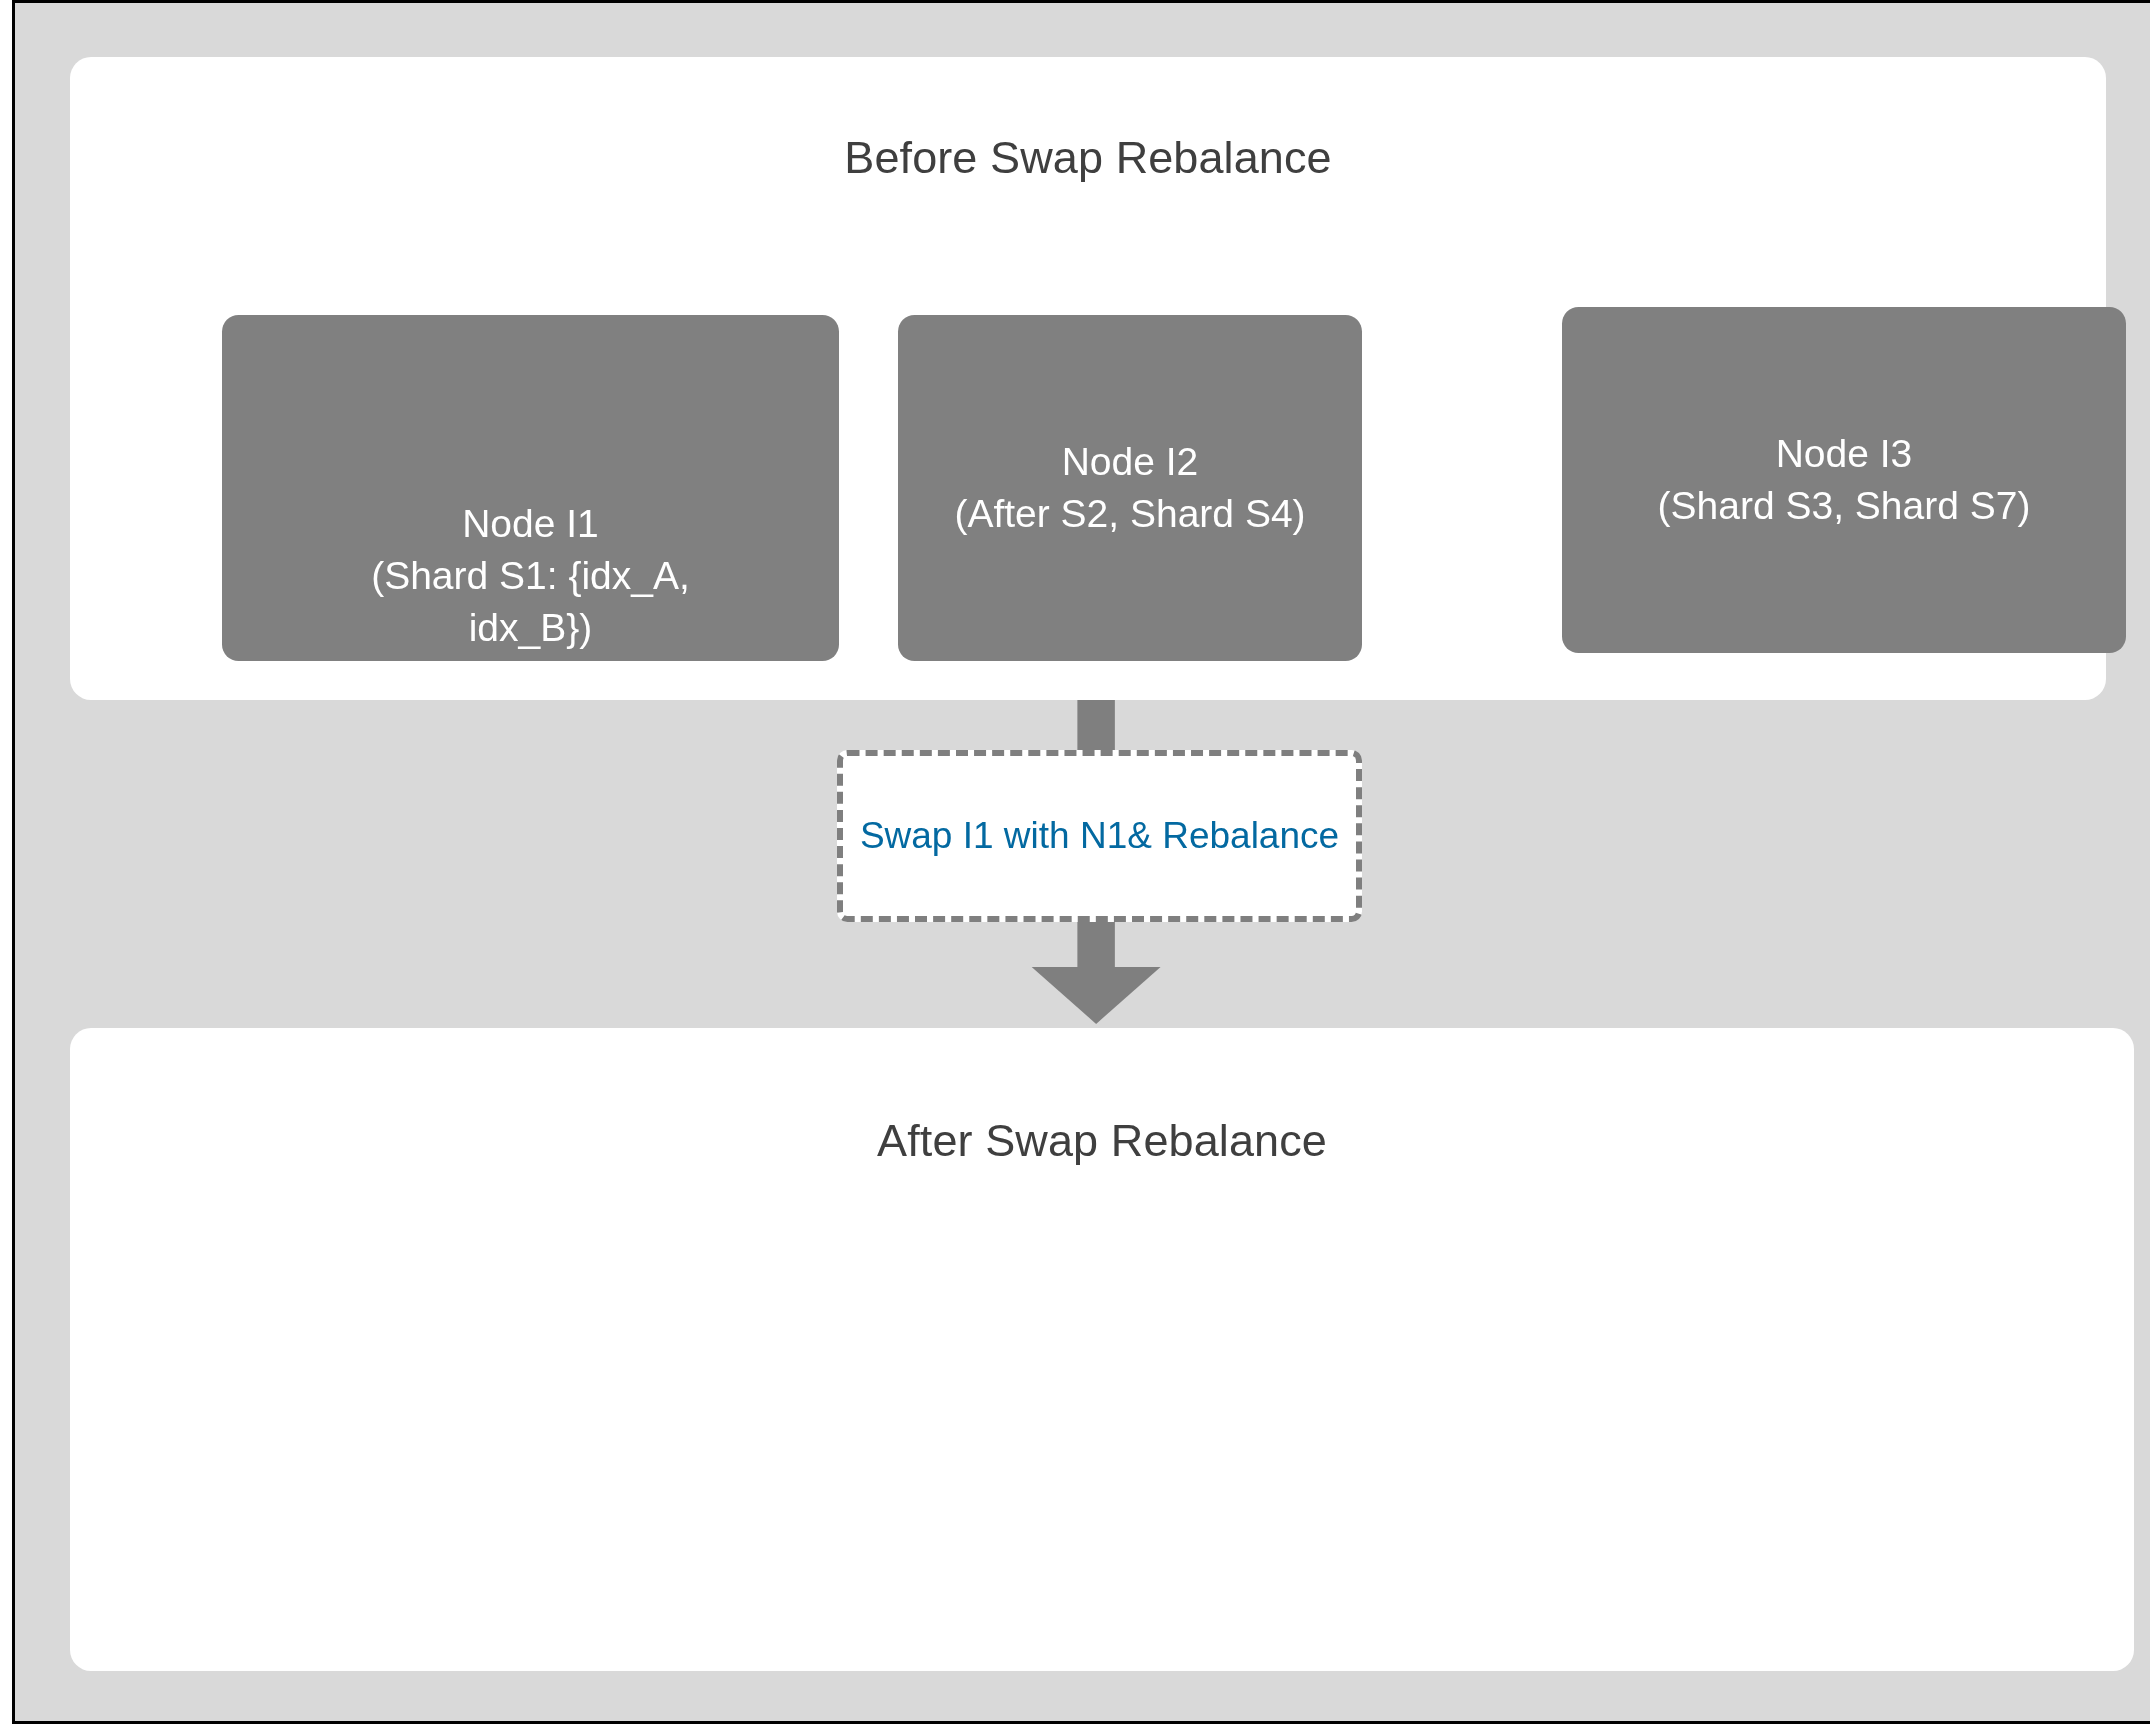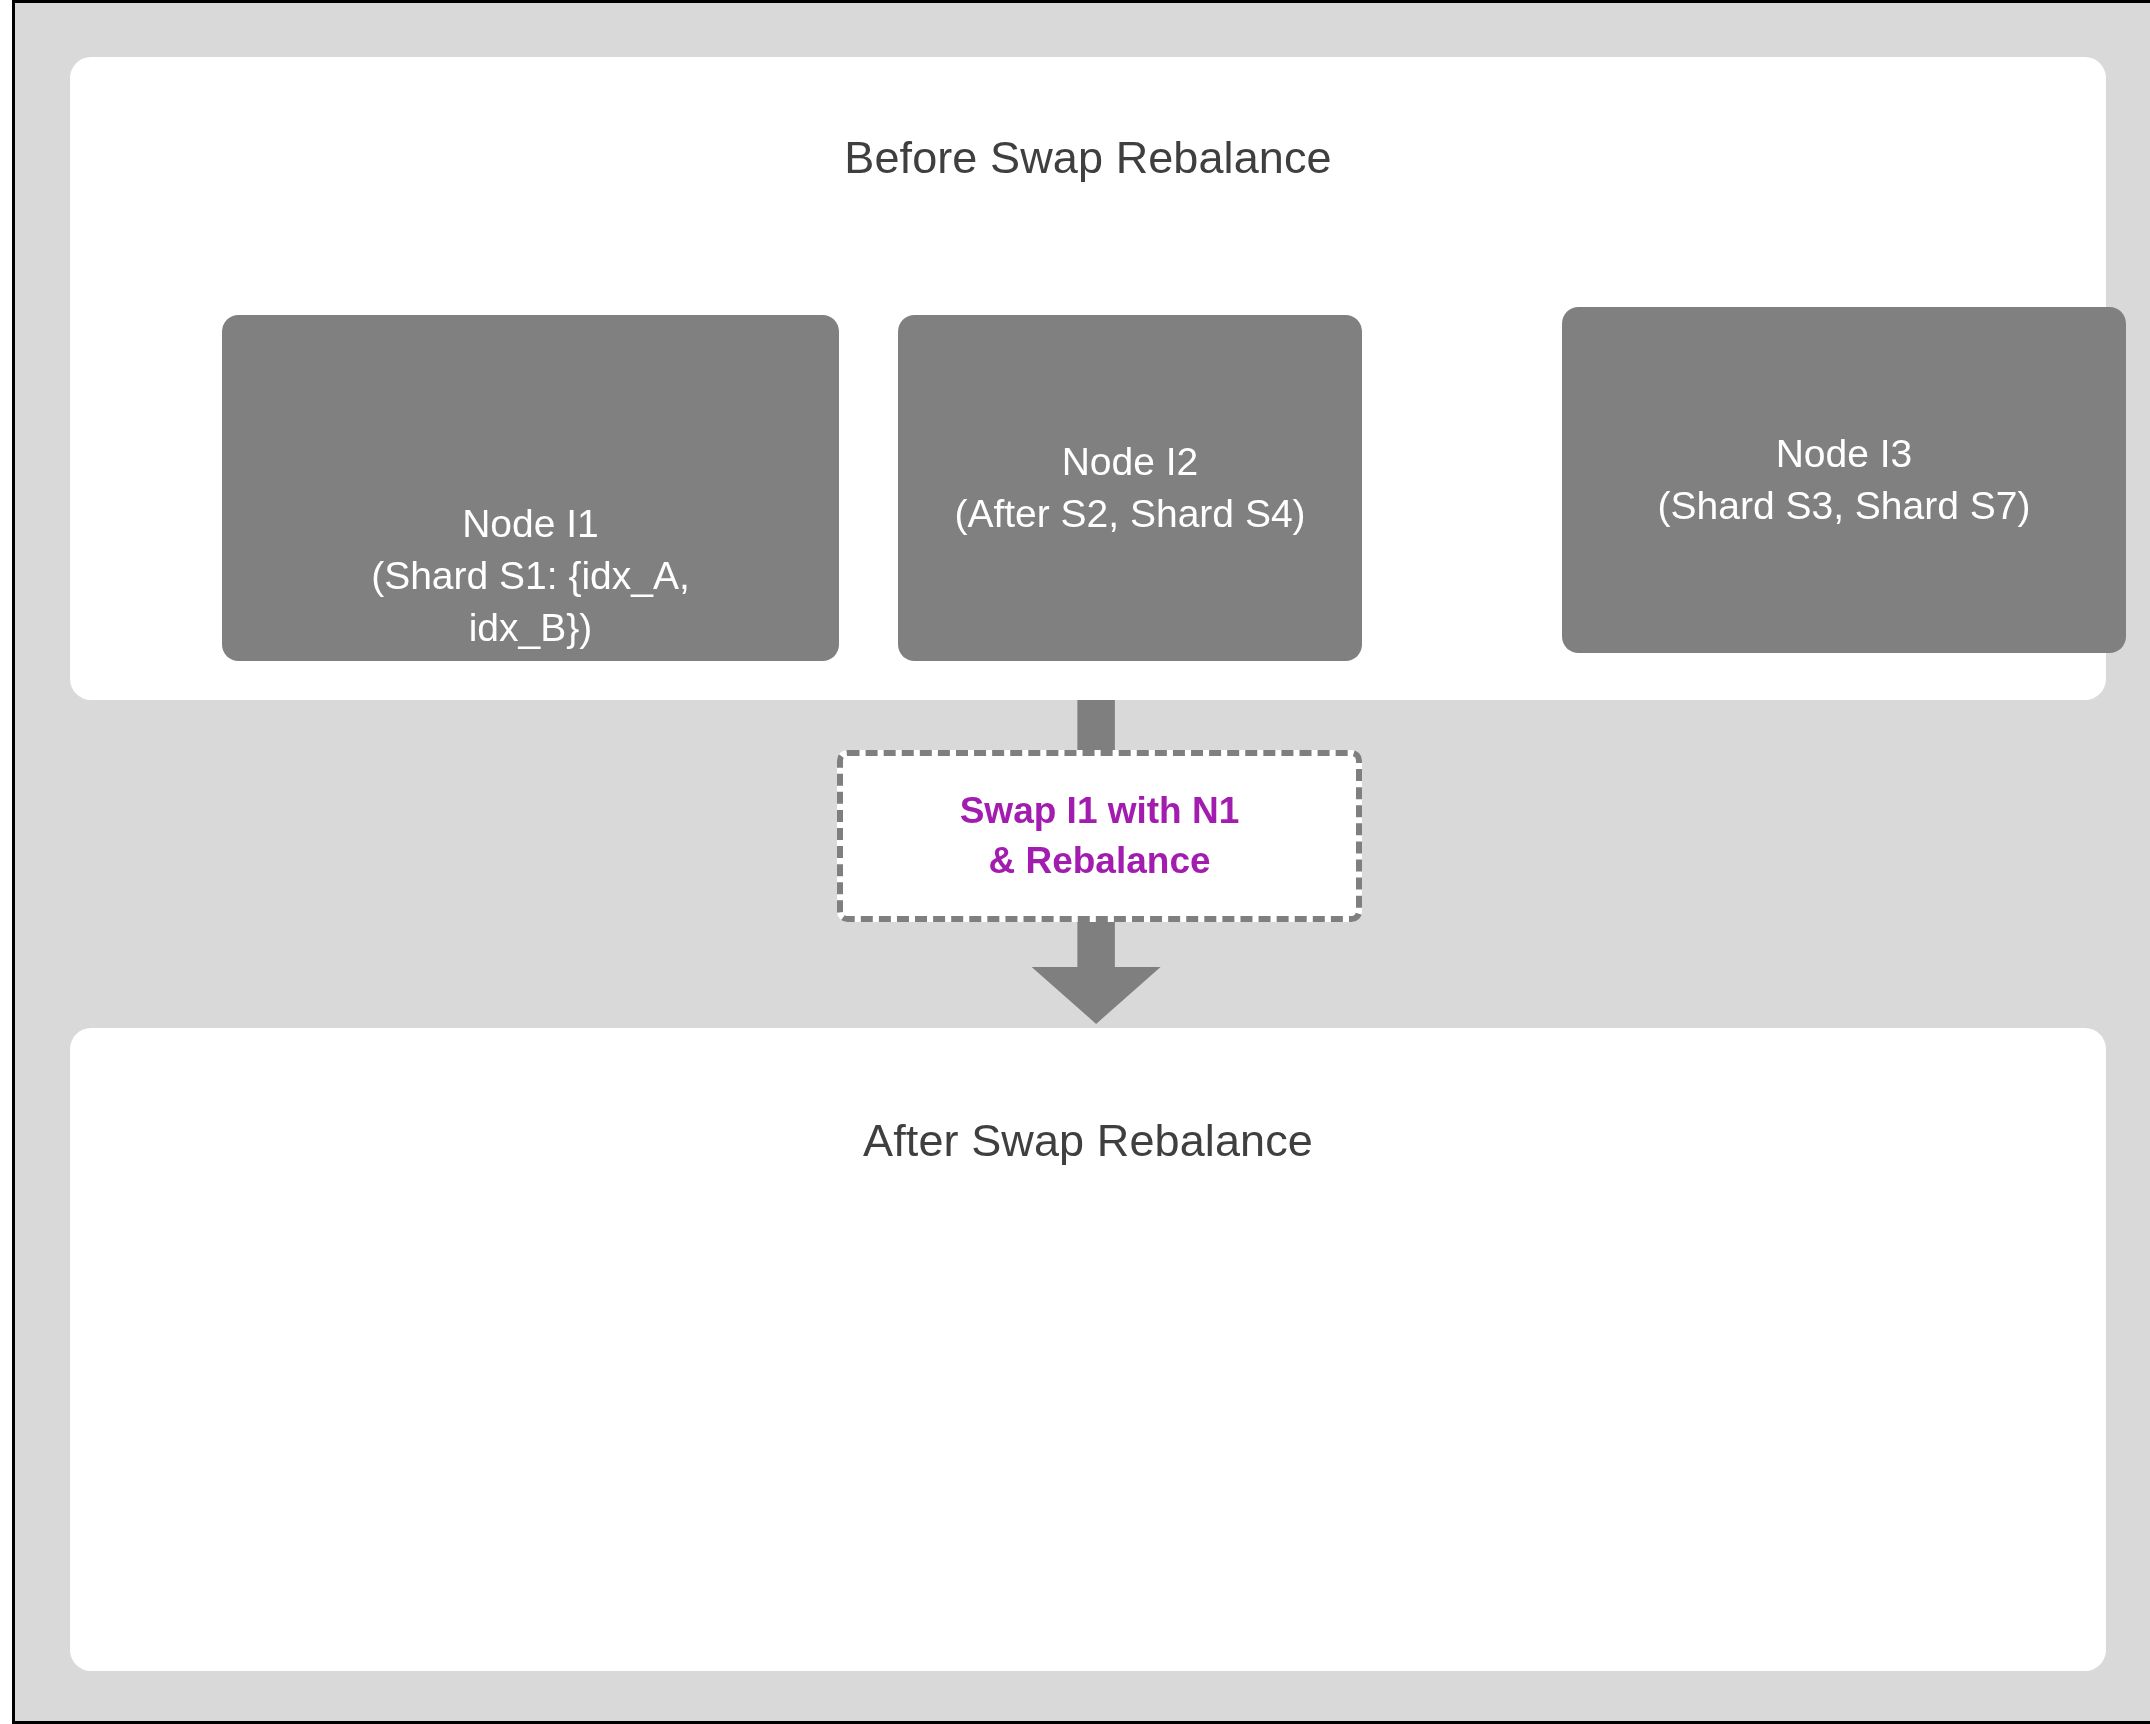--- a/index.html
+++ b/index.html
@@ -32,20 +32,21 @@
     left: 55px;
     top: 54px;
     width: 2036px;
     height: 643px;
   }
   #panel-after {
     left: 55px;
     top: 1025px;
     width: 2036px;
     height: 643px;
+    padding-left: 28px;
   }
 
   .panel-title {
     position: absolute;
     left: 0;
     width: 100%;
     text-align: center;
     color: #3f3f3f;
     font-size: 45px;
     line-height: 1.1;
@@ -92,28 +93,27 @@
     position: absolute;
     left: 822px;
     top: 747px;
     width: 525px;
     height: 172px;
     background: #ffffff;
     border: 6.7px dashed #7f7f7f;
     border-radius: 10.5px;
     box-sizing: border-box;
     display: flex;
-    flex-direction: column;
+    flex-direction: row;
     align-items: center;
     justify-content: center;
-    color: #a21caf;
+    color: #0369a1;
     font-size: 37px;
     line-height: 1.34;
     text-align: center;
-    font-weight: bold;
   }
 </style>
 </head>
 <body>
 
 <div id="canvas">
 
   <svg id="arrow-layer" viewBox="0 0 2869 2300" xmlns="http://www.w3.org/2000/svg">
 
     <rect x="1417" y="928" width="50" height="76" fill="#7f7f7f"></rect>

